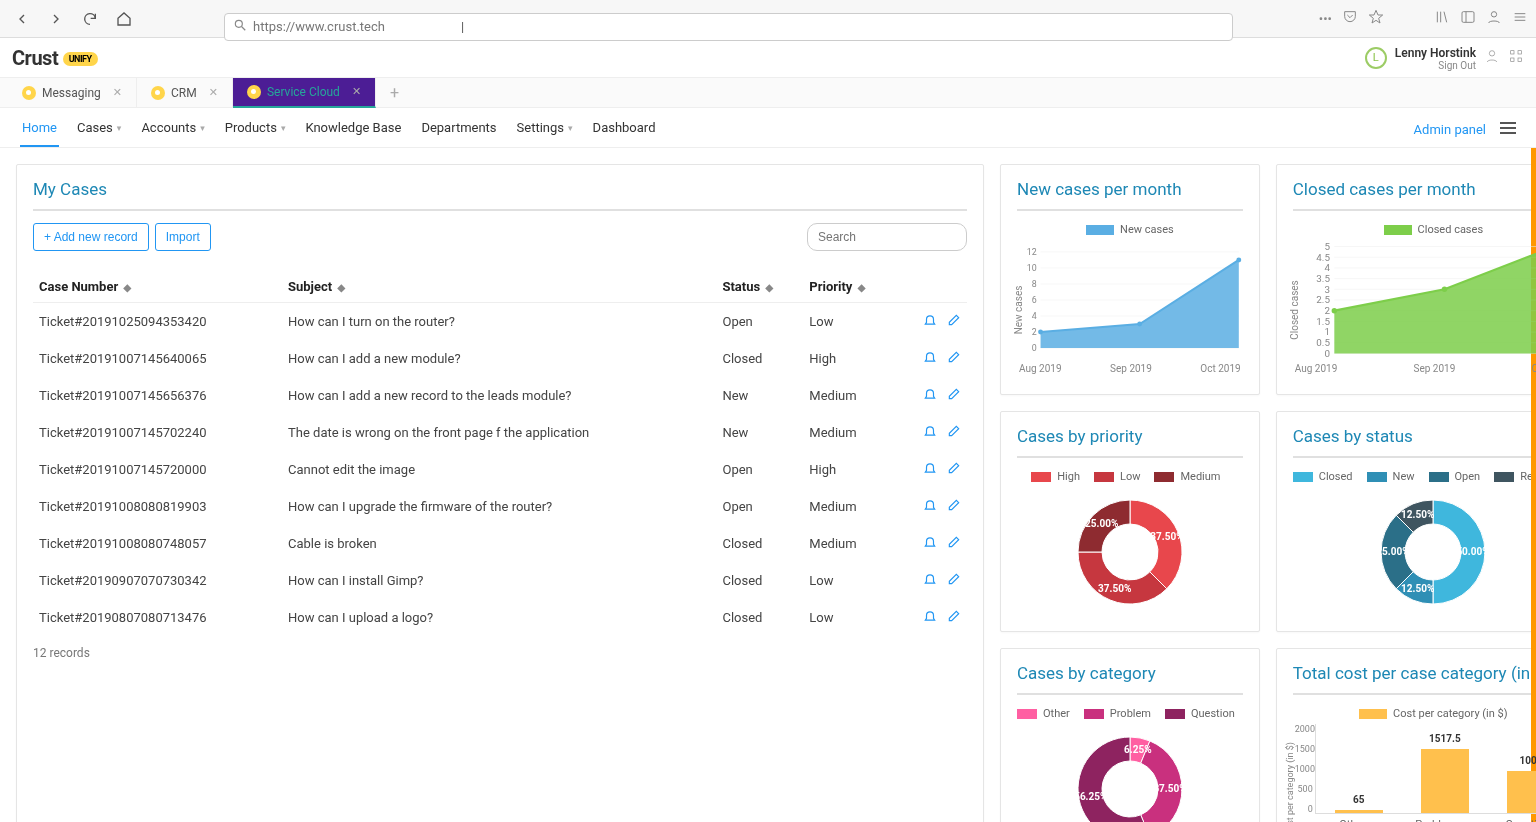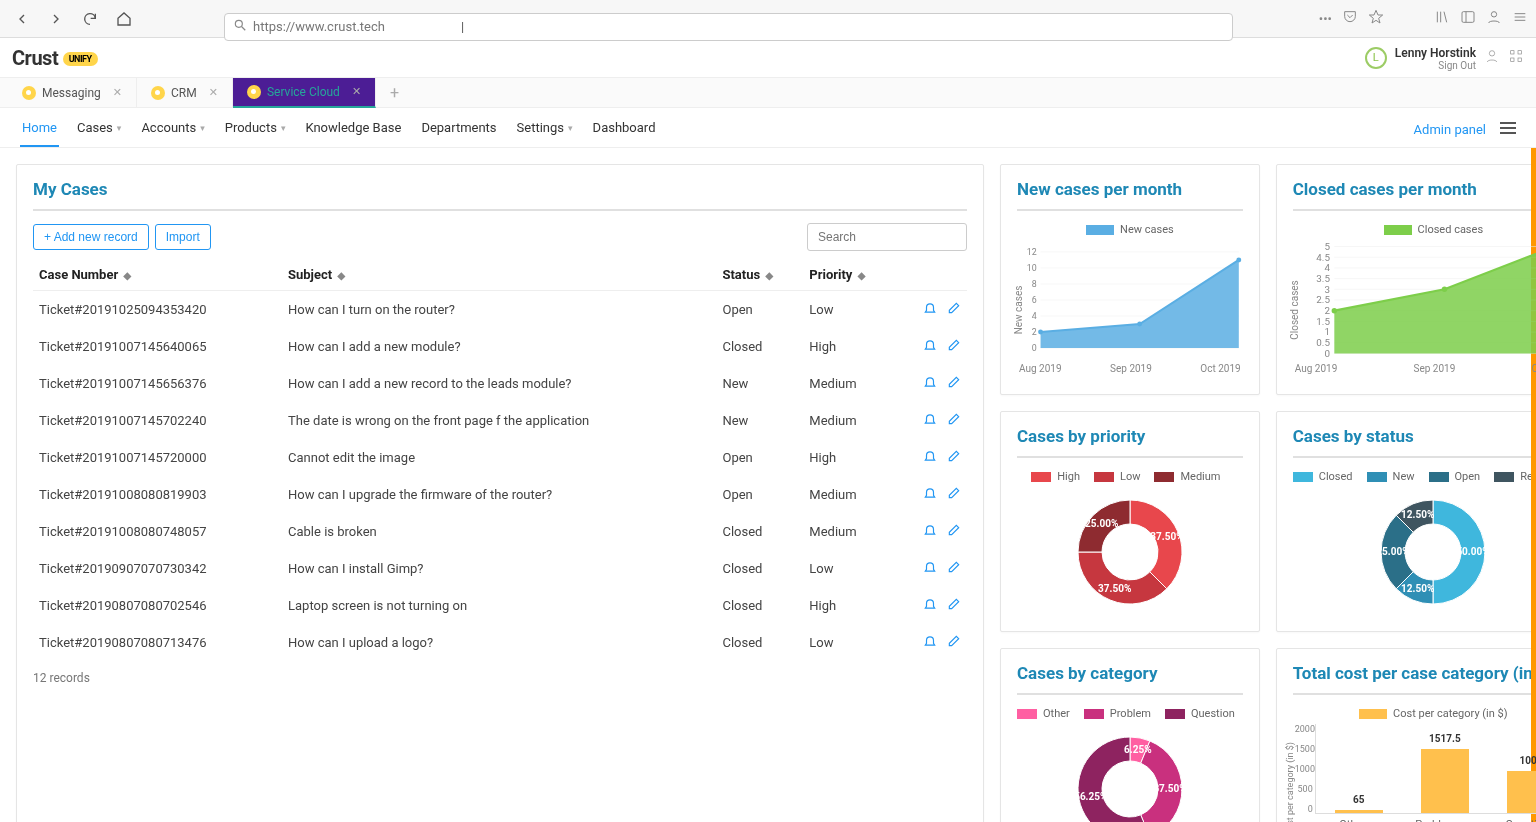--- a/index.html
+++ b/index.html
@@ -36,26 +36,26 @@
 .nav-item{font-size:13px;color:#333;cursor:pointer;display:flex;align-items:center;gap:4px;padding:10px 2px}
 .nav-item.active{color:#2196f3;border-bottom:2px solid #2196f3;margin-bottom:-1px}
 .nav-item .chev{font-size:9px;color:#aaa}
 .nav-right{display:flex;align-items:flex-end;gap:14px}
 .nav-right .admin{color:#2196f3;font-size:13px}
 .nav-right .menu-lines div{width:16px;height:2px;background:#555;margin:3px 0}
 
 .content{padding:16px;background:#fff;display:grid;grid-template-columns:1fr 520px;gap:16px;position:relative}
 .orange-line{position:absolute;right:0;top:0;bottom:0;width:5px;background:#ff9800}
 .panel{border:1px solid #e5e5e5;border-radius:2px;padding:14px 16px;background:#fff;box-shadow:0 1px 2px rgba(0,0,0,0.03)}
-.panel-title{color:#1e88b5;font-size:17px;font-weight:700;padding-bottom:10px;border-bottom:2px solid #e0e0e0;margin-bottom:12px}
+.panel-title{color:#1e88b5;font-size:17px;font-weight:400;padding-bottom:10px;border-bottom:2px solid #e0e0e0;margin-bottom:12px}
 
 .btn-outline{border:1px solid #2196f3;color:#2196f3;background:#fff;font-size:12px;padding:5px 10px;border-radius:3px;cursor:pointer}
-.toolbar{display:flex;justify-content:space-between;align-items:center;margin-bottom:8px}
+.toolbar{display:flex;justify-content:space-between;margin-bottom:20px}
 .toolbar .left{display:flex;gap:6px}
-.search-box{border:1px solid #ccc;border-radius:3px;padding:6px 10px;font-size:12px;width:160px}
+.search-box{border:1px solid #ccc;border-radius:10px;padding:6px 10px;font-size:12px;width:160px}
 
 table.cases{width:100%;border-collapse:collapse;font-size:13px}
 table.cases thead th{text-align:left;font-weight:700;color:#222;padding:8px 6px;border-bottom:1px solid #eee}
 table.cases tbody td{padding:10px 6px;border-bottom:0;color:#444}
 .sort{color:#888;font-size:10px;margin-left:2px}
 .row-actions{display:flex;gap:10px;color:#2196f3;justify-content:flex-end}
 .row-actions svg{width:14px;height:14px;stroke:#2196f3;fill:none;stroke-width:2}
 .footer-count{color:#777;font-size:12px;padding:10px 6px 0 0}
 
 .right-col{display:grid;grid-template-columns:1fr 1fr;grid-auto-rows:min-content;gap:16px}
@@ -340,36 +340,20 @@
                     <path d="M4 20h4L20 8l-4-4L4 16z"></path>
                   </svg></span>
               </div>
             </td>
           </tr>
           <tr>
             <td>Ticket#20190907070730342</td>
             <td>How can I install Gimp?</td>
             <td>Closed</td>
             <td>Low</td>
-            <td>
-              <div class="row-actions">
-                <span><svg viewBox="0 0 24 24">
-                    <path d="M18 16v-5a6 6 0 1 0-12 0v5l-2 3h16z"></path>
-                  </svg></span>
-                <span><svg viewBox="0 0 24 24">
-                    <path d="M4 20h4L20 8l-4-4L4 16z"></path>
-                  </svg></span>
-              </div>
-            </td>
-          </tr>
-          <tr>
-            <td>Ticket#20190807080702546</td>
-            <td>Laptop screen is not turning on</td>
-            <td>Closed</td>
-            <td>High</td>
             <td>
               <div class="row-actions">
                 <span><svg viewBox="0 0 24 24">
                     <path d="M18 16v-5a6 6 0 1 0-12 0v5l-2 3h16z"></path>
                   </svg></span>
                 <span><svg viewBox="0 0 24 24">
                     <path d="M4 20h4L20 8l-4-4L4 16z"></path>
                   </svg></span>
               </div>
             </td>

